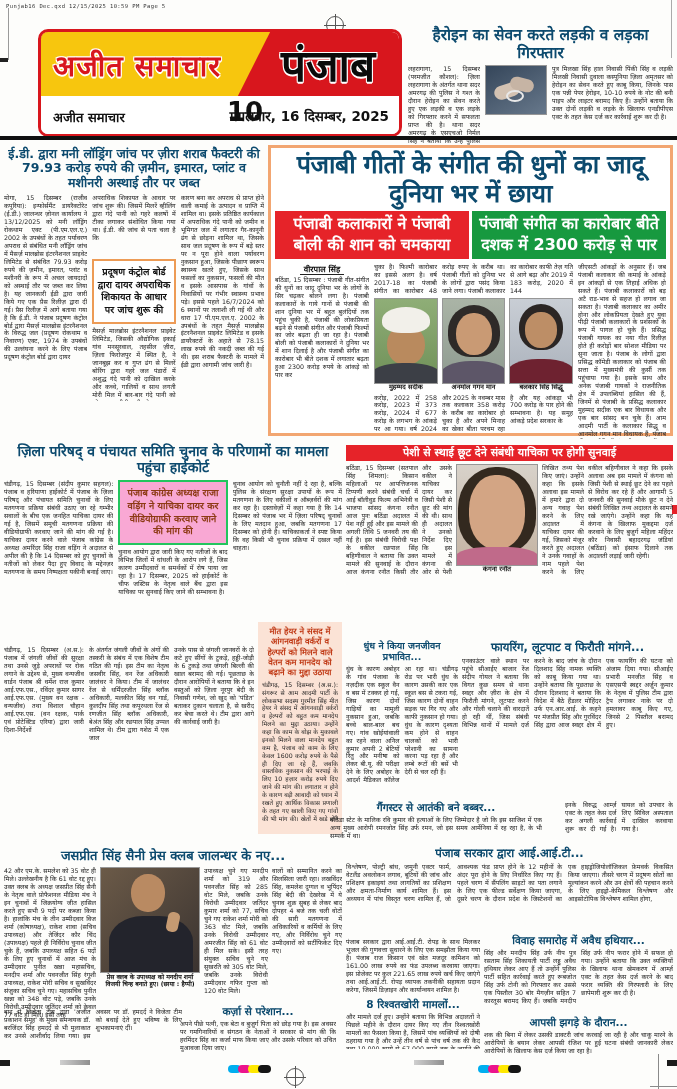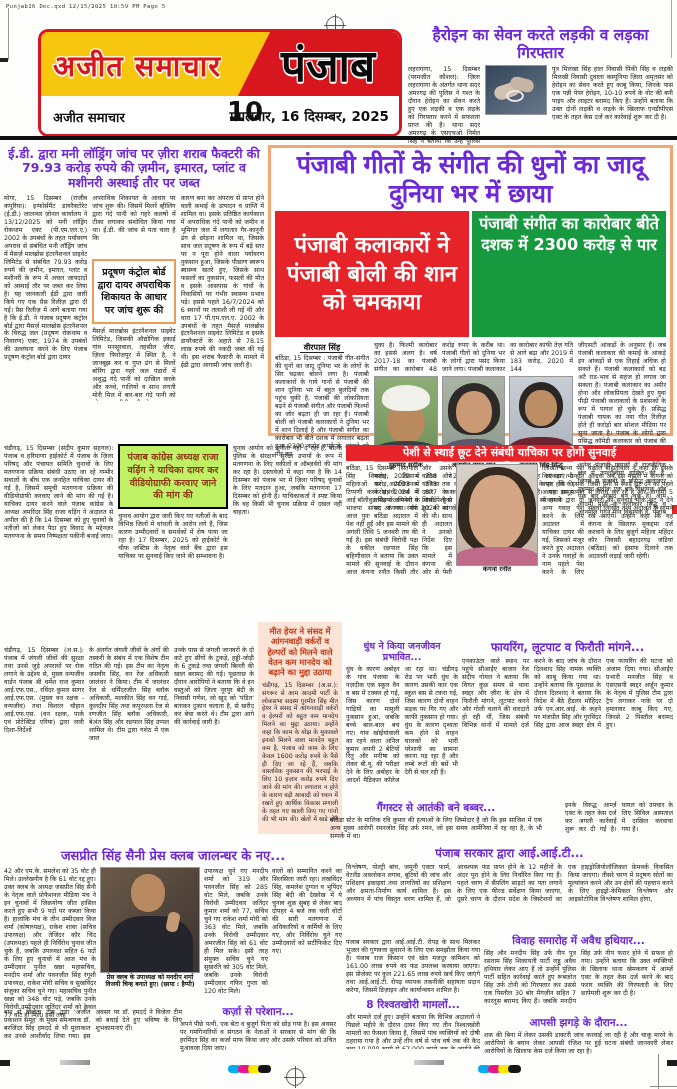--- a/index.html
+++ b/index.html
@@ -1,28 +1,28 @@
 <!DOCTYPE html>
 <html><head>
 <meta charset="utf-8">
 <style>
   html,body{margin:0;padding:0;background:#e8e8e6}
   .page{position:relative;width:677px;height:1089px;margin:0 auto;background:#fdfdfb;
         font-family:"DejaVu Sans",sans-serif;overflow:hidden}
   .abs{position:absolute}
-  .hl{font-weight:bold;color:#6d28d9;text-align:center;line-height:1.14}
+  .hl{font-weight:bold;color:#0c4a6e;text-align:center;line-height:1.14}
   .bt{font-size:6.3px;line-height:1.27;text-align:justify;color:#1d1d1d;overflow:hidden}
   .row{display:flex;gap:5px}
   .col{flex:1;overflow:hidden}
   .cap{font-size:6.6px;font-weight:bold;text-align:center;line-height:1.2;color:#111}
   .photo{position:relative;overflow:hidden;border:1px solid #979797}
   .redbar{background:#E62329;color:#fff;font-weight:bold;text-align:center}
   .greenbar{background:#17993F;color:#fff;font-weight:bold;text-align:center}
   .insetbox{border:2px solid #ED9B55;background:#fff;font-weight:bold;text-align:center;color:#121212}
-  .insetbox2{border:2px solid #000000;background:#bef264;font-weight:bold;text-align:center;color:#8d3a14}
+  .insetbox2{border:2px solid #22c55e;background:#f9a8d4;font-weight:bold;text-align:center;color:#8d3a14}
   .pinkbox{background:#FBE3D6}
   .dots span{display:inline-block;width:13px;height:8px;border-radius:4px;margin-right:-3px}
   .reg{width:16px;height:16px;border:1px solid #555;border-radius:50%;position:absolute}
   .reg:before,.reg:after{content:"";position:absolute;background:#555}
   .reg:before{left:50%;top:-3px;bottom:-3px;width:1px}
   .reg:after{top:50%;left:-3px;right:-3px;height:1px}
   .slug{font-family:"DejaVu Sans Mono",monospace;font-size:5.5px;color:#333;letter-spacing:.4px}
   .byline{font-weight:bold;font-size:8px;text-align:center;color:#111}
   .byline span{border-bottom:1px solid #222;padding:0 4px}
   .outline-w{text-shadow:-1px -1px 0 #fff,1px -1px 0 #fff,-1px 1px 0 #fff,1px 1px 0 #fff,0 2px 0 #fff}
@@ -76,21 +76,21 @@
         <div class="insetbox" style="font-size:9.5px;line-height:1.35;padding:5px 3px;margin:3px 0">प्रदूषण कंट्रोल बोर्ड द्वारा दायर अपराधिक शिकायत के आधार पर जांच शुरू की</div>
         <div class="bt" style="height:74px">मैसर्ज़ मालब्रोस इंटरनैशनल प्राइवेट लिमिटेड, जिसकी औद्योगिक इकाई गांव मनसूरवाल, तहसील ज़ीरा, ज़िला फिरोजपुर में स्थित है, ने जानबूझ कर व गुप्त ढंग से मिलरें बोरिंग द्वारा गहरे जल पंडारों में अशुद्ध गंदे पानी को दाखिल करके और कच्चे, गालियों व साथ लगती मोरी मिल में बार-बार गंदे पानी को छोड़ कर जमीनी पानी को प्रदूषण का</div>
       </div>
       <div class="col bt">कारण बना कर अपराध से प्राप्त होने वाली कमाई के उत्पादन व प्राप्ति में शामिल था। इसके प्रतिष्ठित कार्यकाल में अपराधिक गंदे पानी को जमीन व भूमिगत जल में लगातार गैर-कानूनी ढंग से छोड़ना शामिल था, जिसके साथ जल प्रदूषण के रूप में बड़े स्तर पर न पूरा होने वाला पर्यावरण नुकसान हुआ, जिसके पीछाण स्वरूप स्वास्थ्य खतरे हुए, जिसके साथ फसलों का नुकसान, फसलों की मौत व इसके आसपास के गांवों के निवासियों पर गंभीर स्वास्थ्य प्रभाव पड़े। इससे पहले 16/7/2024 को 6 स्थानों पर तलाशी ली गई थी और धारा 17 पी.एम.एल.ए. 2002 के उपबंधों के तहत मैसर्ज़ मालब्रोस इंटरनैशनल प्राइवेट लिमिटेड व इसके डायरैक्टरों के अहाते से 78.15 लाख रुपये की नकदी जब्त की गई थी। इस शराब फैक्टरी के मामले में ईडी द्वारा आगामी जांच जारी है।</div>
     </div>
   </div>
 
   <div class="abs" style="left:268px;top:145px;width:405px;height:291px;border:3px solid #F2A671;background:#fff;padding:3px 4px;box-sizing:border-box">
     <div class="hl" style="font-size:25px;letter-spacing:-.5px">पंजाबी गीतों के संगीत की धुनों का जादू दुनिया भर में छाया</div>
     <div class="row" style="gap:3px;margin-top:3px">
-      <div class="redbar" style="flex:1;font-size:22px;line-height:1.3;padding:20px 2px">पंजाबी कलाकारों ने पंजाबी बोली की शान को चमकाया</div>
+      <div class="redbar" style="flex:1;font-size:16px;line-height:1.3;padding:3px 2px">पंजाबी कलाकारों ने पंजाबी बोली की शान को चमकाया</div>
       <div class="greenbar" style="flex:1;font-size:16px;line-height:1.3;padding:3px 2px">पंजाबी संगीत का कारोबार बीते दशक में 2300 करोड़ से पार</div>
     </div>
     <div class="row" style="margin-top:4px;">
       <div style="width:94px">
         <div class="byline"><span>वीरपाल सिंह</span></div>
         <div class="bt" style="height:162px;margin-top:2px">बठिंडा, 15 दिसम्बर : पंजाबी गीत-संगीत की धुनों का जादू दुनिया भर के लोगों के सिर चढ़कर बोलने लगा है। पंजाबी कलाकारों के गाये गानों से पंजाबी की शान दुनिया भर में बहुत बुलंदियों तक पहुंच चुकी है, पंजाबी की लोकप्रियता बढ़ने से पंजाबी संगीत और पंजाबी फिल्मों का जोर बढ़ता ही जा रहा है। पंजाबी बोली को पंजाबी कलाकारों ने दुनिया भर में शान दिलाई है और पंजाबी संगीत का कारोबार भी बीते दशक में लगातार बढ़ता हुआ 2300 करोड़ रुपये के आंकड़े को पार कर</div>
       </div>
       <div style="flex:1">
         <div class="bt" style="height:33px;column-count:3;column-gap:5px">चुका है। फिल्मी कारोबार का इससे अलग है। वर्ष 2017-18 का पंजाबी संगीत का कारोबार 48 करोड़ रुपए के करीब था। पंजाबी गीतों को दुनिया भर के लोगों द्वारा पसंद किया जाने लगा। पंजाबी कलाकार का कारोबार काफी तेज़ गति से आगे बढ़ा और 2019 में 183 करोड़, 2020 में 144</div>
         <div class="row" style="gap:4px;margin:2px 0">
@@ -119,20 +119,21 @@
             <div class="cap">बलकार सिंह सिद्धू</div>
           </div>
         </div>
         <div class="bt" style="height:46px;column-count:3;column-gap:5px">करोड़, 2022 में 258 करोड़, 2023 में 373 करोड़, 2024 में 677 करोड़ के लगभग के आंकड़े पर आ गया। वर्ष 2024 और 2025 के नवम्बर मास तक कलाकार 358 करोड़ के करीब का कारोबार हो चुका है और अपने मिनाह का खेका बीता परचम रहा है और यह आंकड़ा भी 700 करोड़ के पार होने की सम्भावना है। यह समूह आंकड़े प्रदेश सरकार के</div>
       </div>
       <div class="bt" style="width:88px;height:176px">जीएसटी आंकड़ों के अनुसार हैं। जब पंजाबी कलाकार की कमाई के आंकड़े इन आंकड़ों से एक तिहाई अधिक हो सकते हैं। पंजाबी कलाकारों को बड़ अटै राड-भाव से सहज हो लगाव जा सकता है। पंजाबी कलाकार का अमीर होना और लोकप्रियता देखते हुए युवा पीढ़ी पंजाबी कलाकारों के प्रशंसकों के रूप में पागल हो चुके हैं। प्रसिद्ध पंजाबी गायक का नया गीत रिलीज़ होते ही करोड़ों बार सोशल मीडिया पर सुना जाता है। पंजाब के लोगों द्वारा प्रसिद्ध कॉमेडी कलाकार को पंजाब की सत्ता में मुख्यमंत्री की कुर्सी तक पहुंचाया गया है। इसके साथ और अनेक पंजाबी गायकों ने राजनीतिक क्षेत्र में उपलब्धियां हासिल की हैं, जिनमें से पंजाबी के प्रसिद्ध कलाकार मुहम्मद सदीक एक बार विधायक और एक बार सांसद बन चुके हैं। आम आदमी पार्टी के कलाकार सिद्धू व आनमोल गगन मान विधायक हैं, पंजाब की राजनीति में पंजाबी कलाकारों का बोलबाला लगातार बढ़ रहा है। समूह राजनीतिक पार्टियां पंजाबी गायकों को अपने-अपने पाले में लाने के प्रयास में हैं।</div>
     </div>
   </div>
 
   <div class="abs" style="left:4px;top:444px;width:338px;height:174px">
+    <div class="hl" style="font-size:14px;padding-bottom:4px">ज़िला परिषद् व पंचायत समिति चुनाव के परिणामों का मामला पहुंचा हाईकोर्ट</div>
     <div class="row" style="height:148px">
       <div class="col bt">चंडीगढ़, 15 दिसम्बर (संदीप कुमार सहगल): पंजाब व हरियाणा हाईकोर्ट में पंजाब के ज़िला परिषद् और पंचायत समिति चुनावों के लिए मतगणना प्रक्रिया संबंधी उठाए जा रहे गम्भीर सवालों के बीच एक जनहित याचिका दायर की गई है, जिसमें समूची मतगणना प्रक्रिया की वीडियोग्राफी करवाए जाने की मांग की गई है। याचिका दायर करने वाले पंजाब कांग्रेस के अध्यक्ष अमरिंदर सिंह राजा वड़िंग ने अदालत से अपील की है कि 14 दिसम्बर को हुए चुनावों के नतीजों को लेकर पैदा हुए विवाद के मद्देनज़र मतगणना के समय निष्पक्षता यकीनी बनाई जाए।</div>
       <div class="col">
         <div class="insetbox2" style="font-size:9.5px;line-height:1.35;padding:5px 3px;margin-bottom:3px">पंजाब कांग्रेस अध्यक्ष राजा वड़िंग ने याचिका दायर कर वीडियोग्राफी करवाए जाने की मांग की</div>
         <div class="bt" style="height:62px">चुनाव आयोग द्वारा जारी किए गए नतीजों के बाद विभिन्न जिलों में धांधली के आरोप लगे हैं, जिस कारण उम्मीदवारों व समर्थकों में रोष पाया जा रहा है। 17 दिसम्बर, 2025 को हाईकोर्ट के चीफ जस्टिस के नेतृत्व वाले बैंच द्वारा इस याचिका पर सुनवाई किए जाने की सम्भावना है।</div>
       </div>
       <div class="col bt">चुनाव आयोग को चुनौती नहीं दे रहा है, बल्कि पुलिस के संरक्षण सुरक्षा उपायों के रूप में मतगणना के लिए वकीलों व ऑब्ज़र्वरों की मांग कर रहा है। दस्तावेज़ों में कहा गया है कि 14 दिसम्बर को पंजाब भर में ज़िला परिषद् चुनावों के लिए मतदान हुआ, जबकि मतगणना 17 दिसम्बर को होनी है। याचिकाकर्ता ने स्पष्ट किया कि वह किसी भी चुनाव प्रक्रिया में दखल नहीं चाहता।</div>
     </div>
   </div>
 

